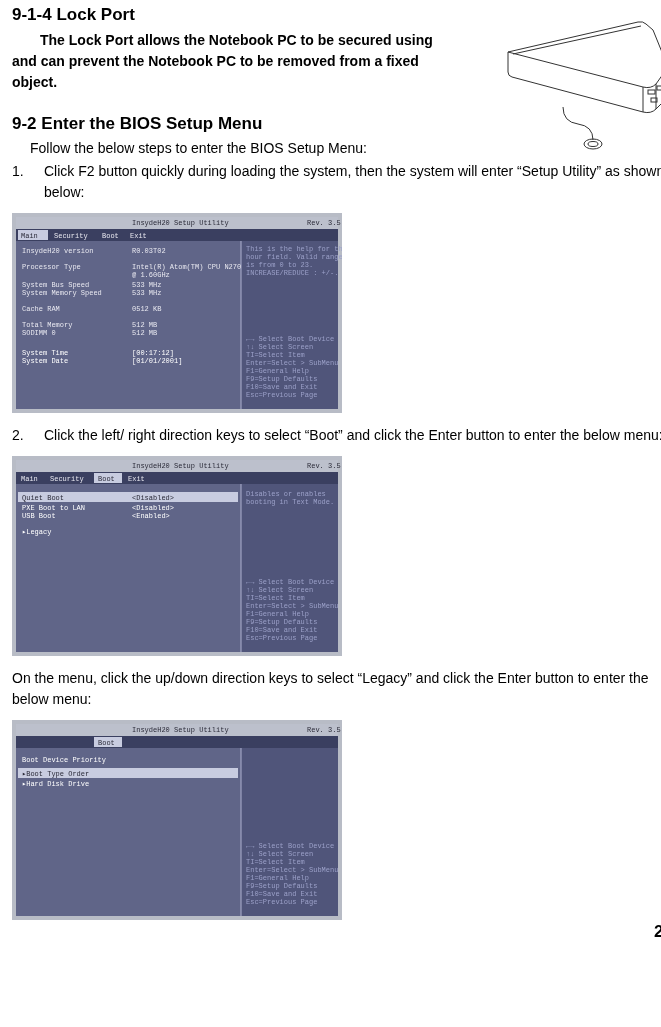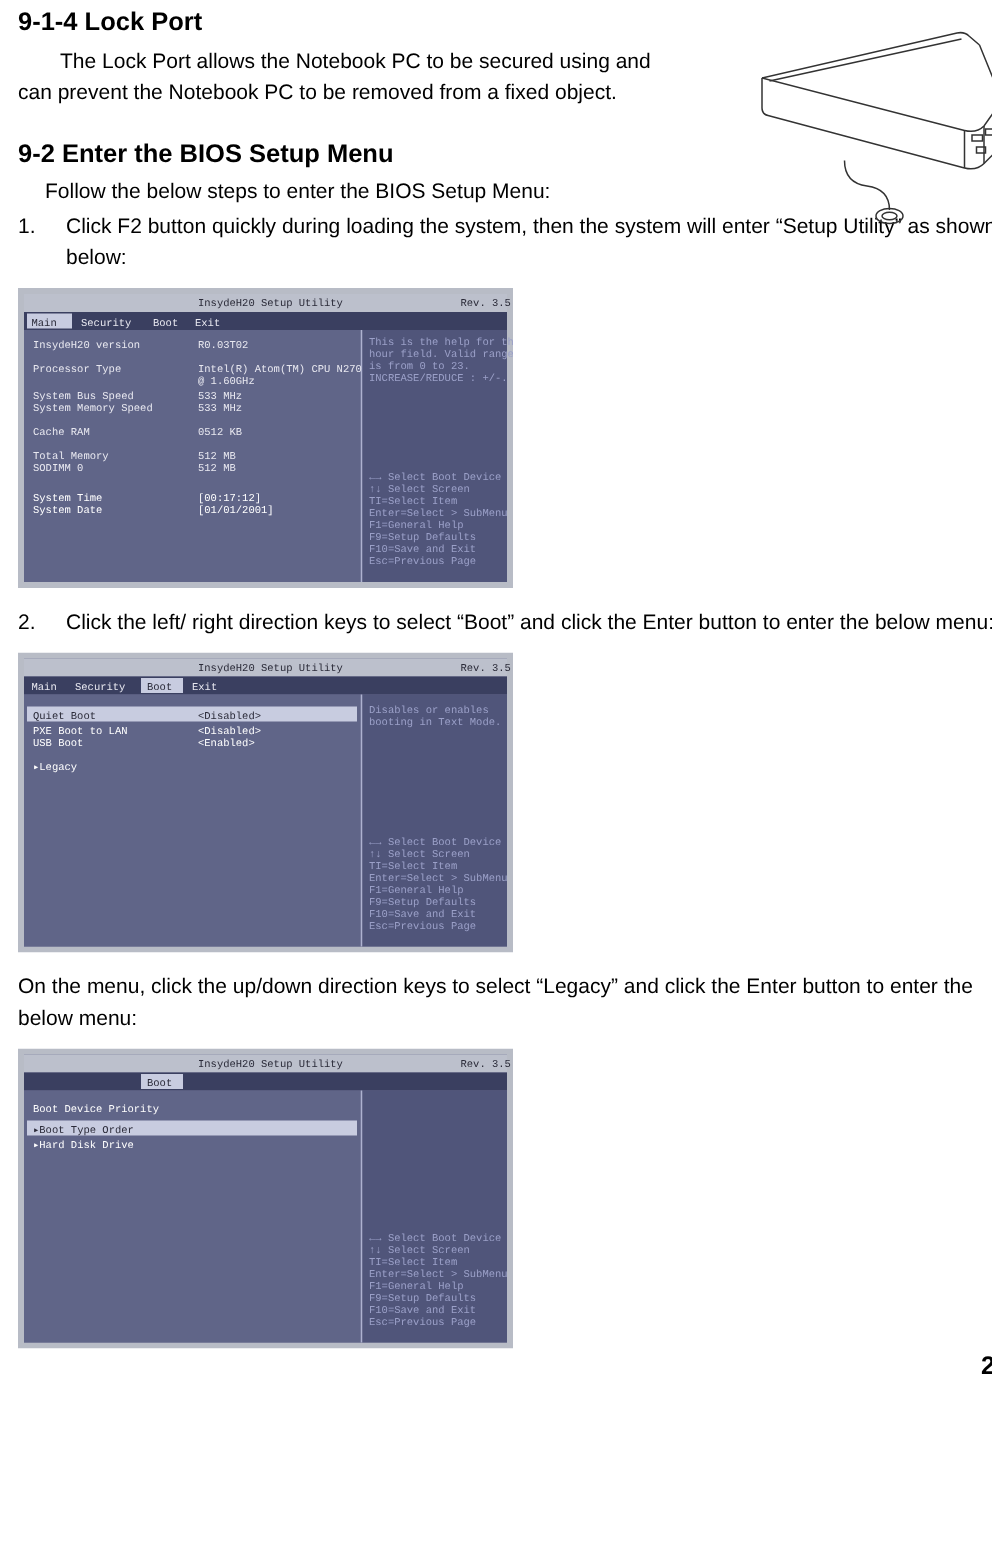--- a/index.html
+++ b/index.html
@@ -21,20 +21,21 @@
     font-size: 17px;
     font-weight: bold;
     margin: 0;
   }
   .h-top { padding-top: 2px; }
   .para {
     font-size: 14px;
     line-height: 1.5;
     margin: 2px 0 0 0;
     max-width: 440px;
+    font-weight: bold;
   }
   .indent-first { text-indent: 28px; }
   .laptop-svg-wrap {
     position: absolute;
     right: 12px;
     top: 12px;
   }
   .section2-h { margin-top: 18px; }
   .follow-line {
     font-size: 14px;

